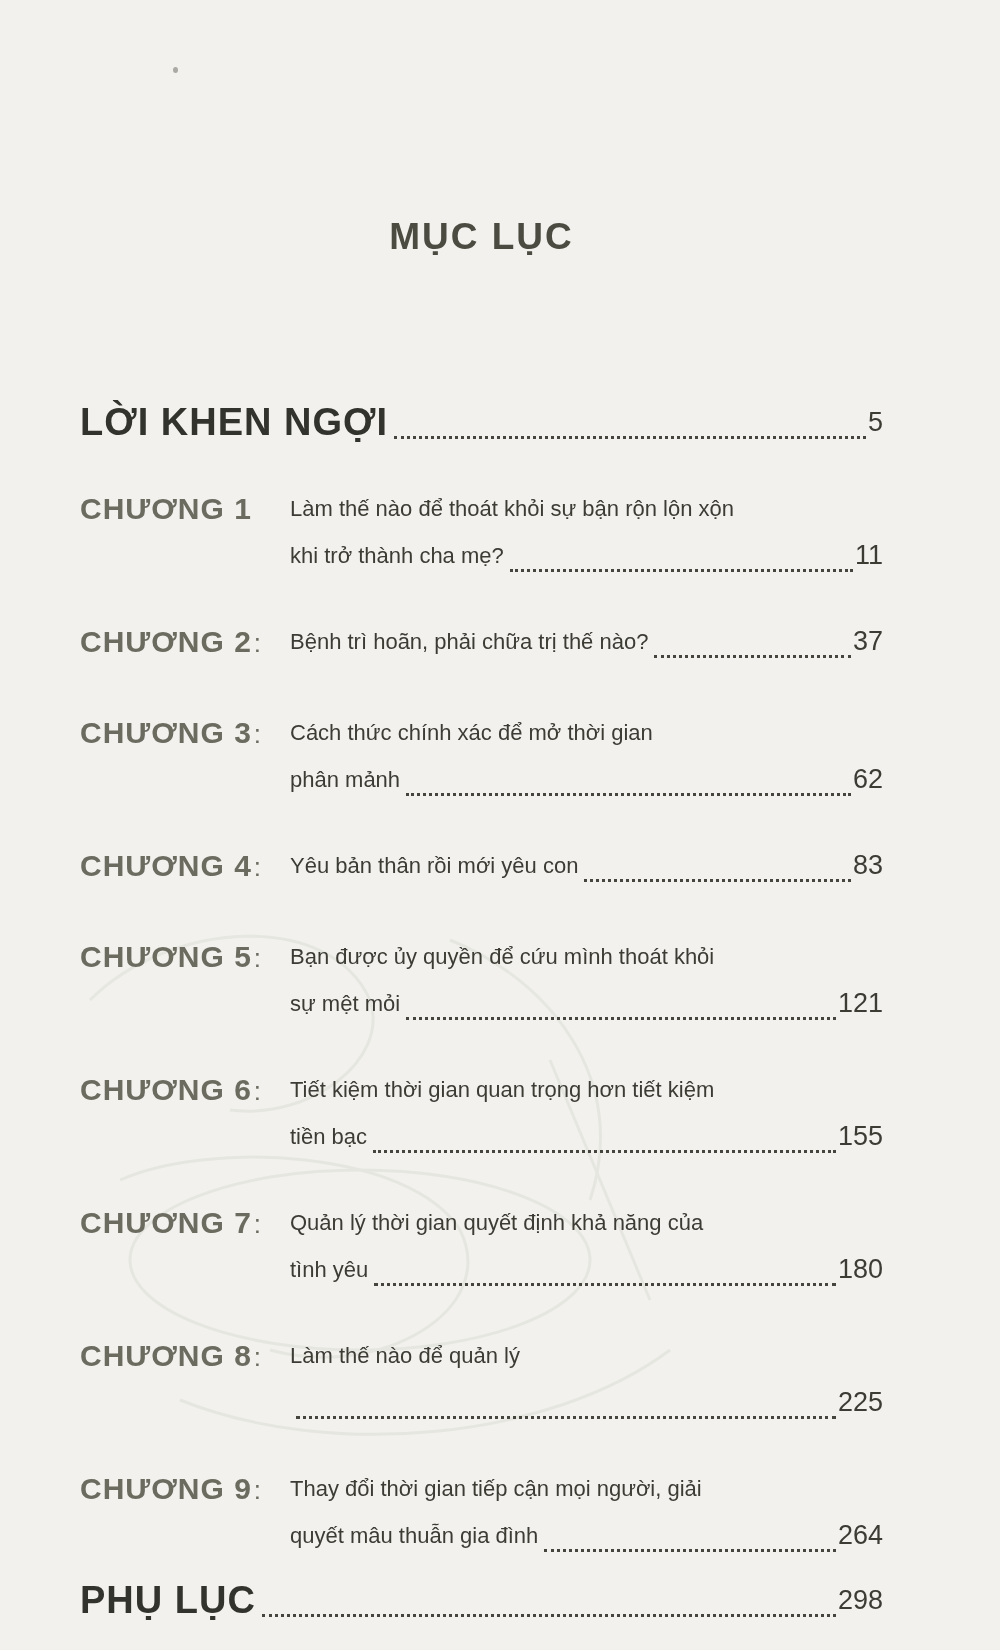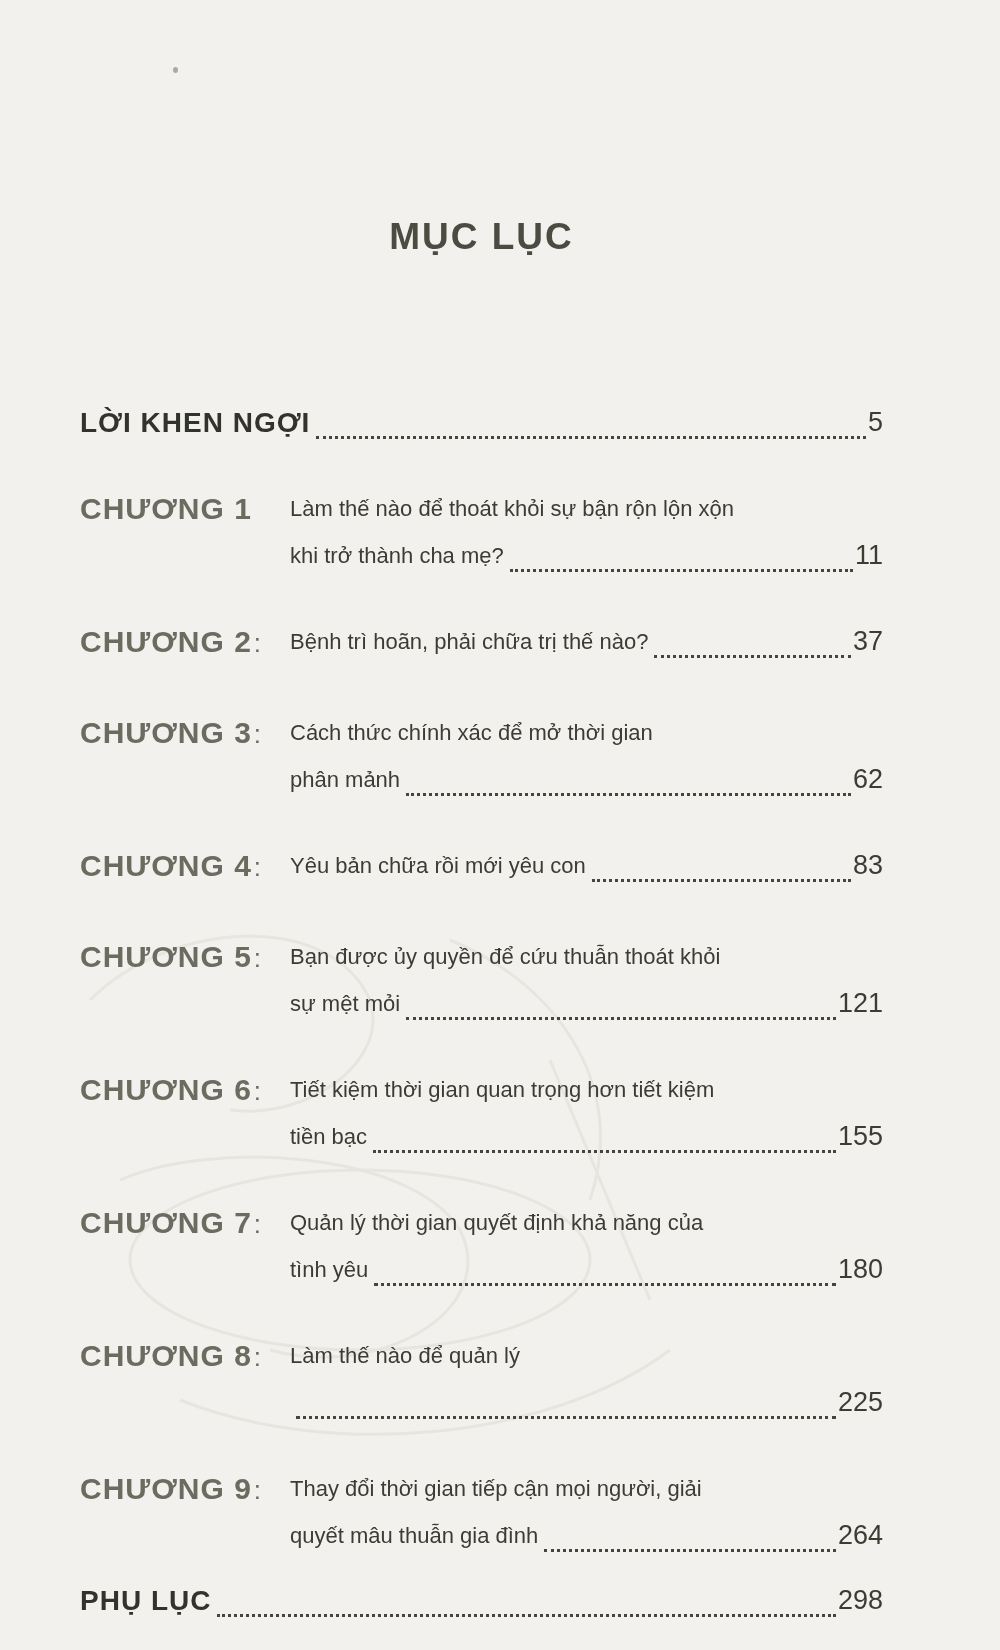--- a/index.html
+++ b/index.html
@@ -50,21 +50,21 @@
   .row { margin-bottom: 18px; }
 
   
   .row.simple {
     display: flex;
     align-items: flex-start;
     line-height: 47px;
   }
   .biglabel {
     font-weight: bold;
-    font-size: 28px;
+    font-size: 38px;
     letter-spacing: 1px;
     color: #33332d;
     white-space: nowrap;
   }
 
   
   .row.chapter { display: flex; margin-top: 39px; }
   .label-col {
     flex: 0 0 210px;
     line-height: 47px;
@@ -186,34 +186,34 @@
         </div>
       </div>
     </div>
 
     <div class="row chapter">
       <div class="label-col">
         <span class="chlabel">CHƯƠNG 4</span><span class="colon">:</span>
       </div>
       <div class="content-col">
         <div class="cline">
-          <span class="ctext">Yêu bản chữa rồi mới yêu con</span>
+          <span class="ctext">Yêu bản thân rồi mới yêu con</span>
           <span class="leader"></span>
           <span class="pagenum">83</span>
         </div>
       </div>
     </div>
 
     <div class="row chapter">
       <div class="label-col">
         <span class="chlabel">CHƯƠNG 5</span><span class="colon">:</span>
       </div>
       <div class="content-col">
         <div class="cline">
-          <span class="ctext">Bạn được ủy quyền để cứu thuẫn thoát khỏi</span>
+          <span class="ctext">Bạn được ủy quyền để cứu mình thoát khỏi</span>
         </div>
         <div class="cline">
           <span class="ctext">sự mệt mỏi</span>
           <span class="leader"></span>
           <span class="pagenum">121</span>
         </div>
       </div>
     </div>
 
     <div class="row chapter">

